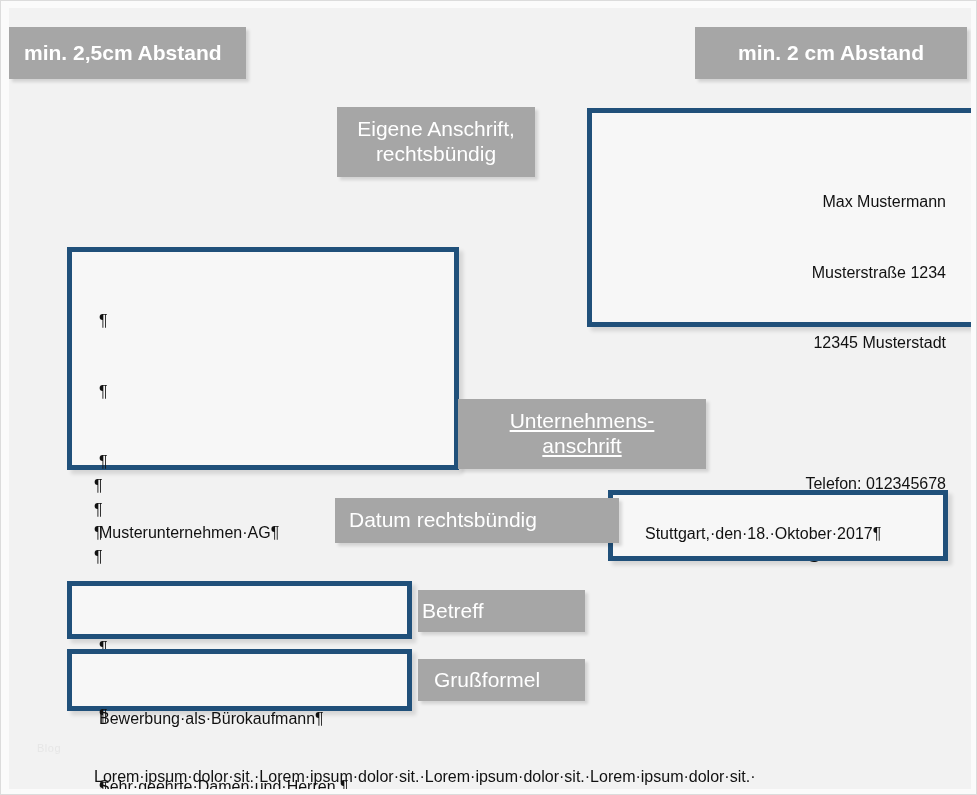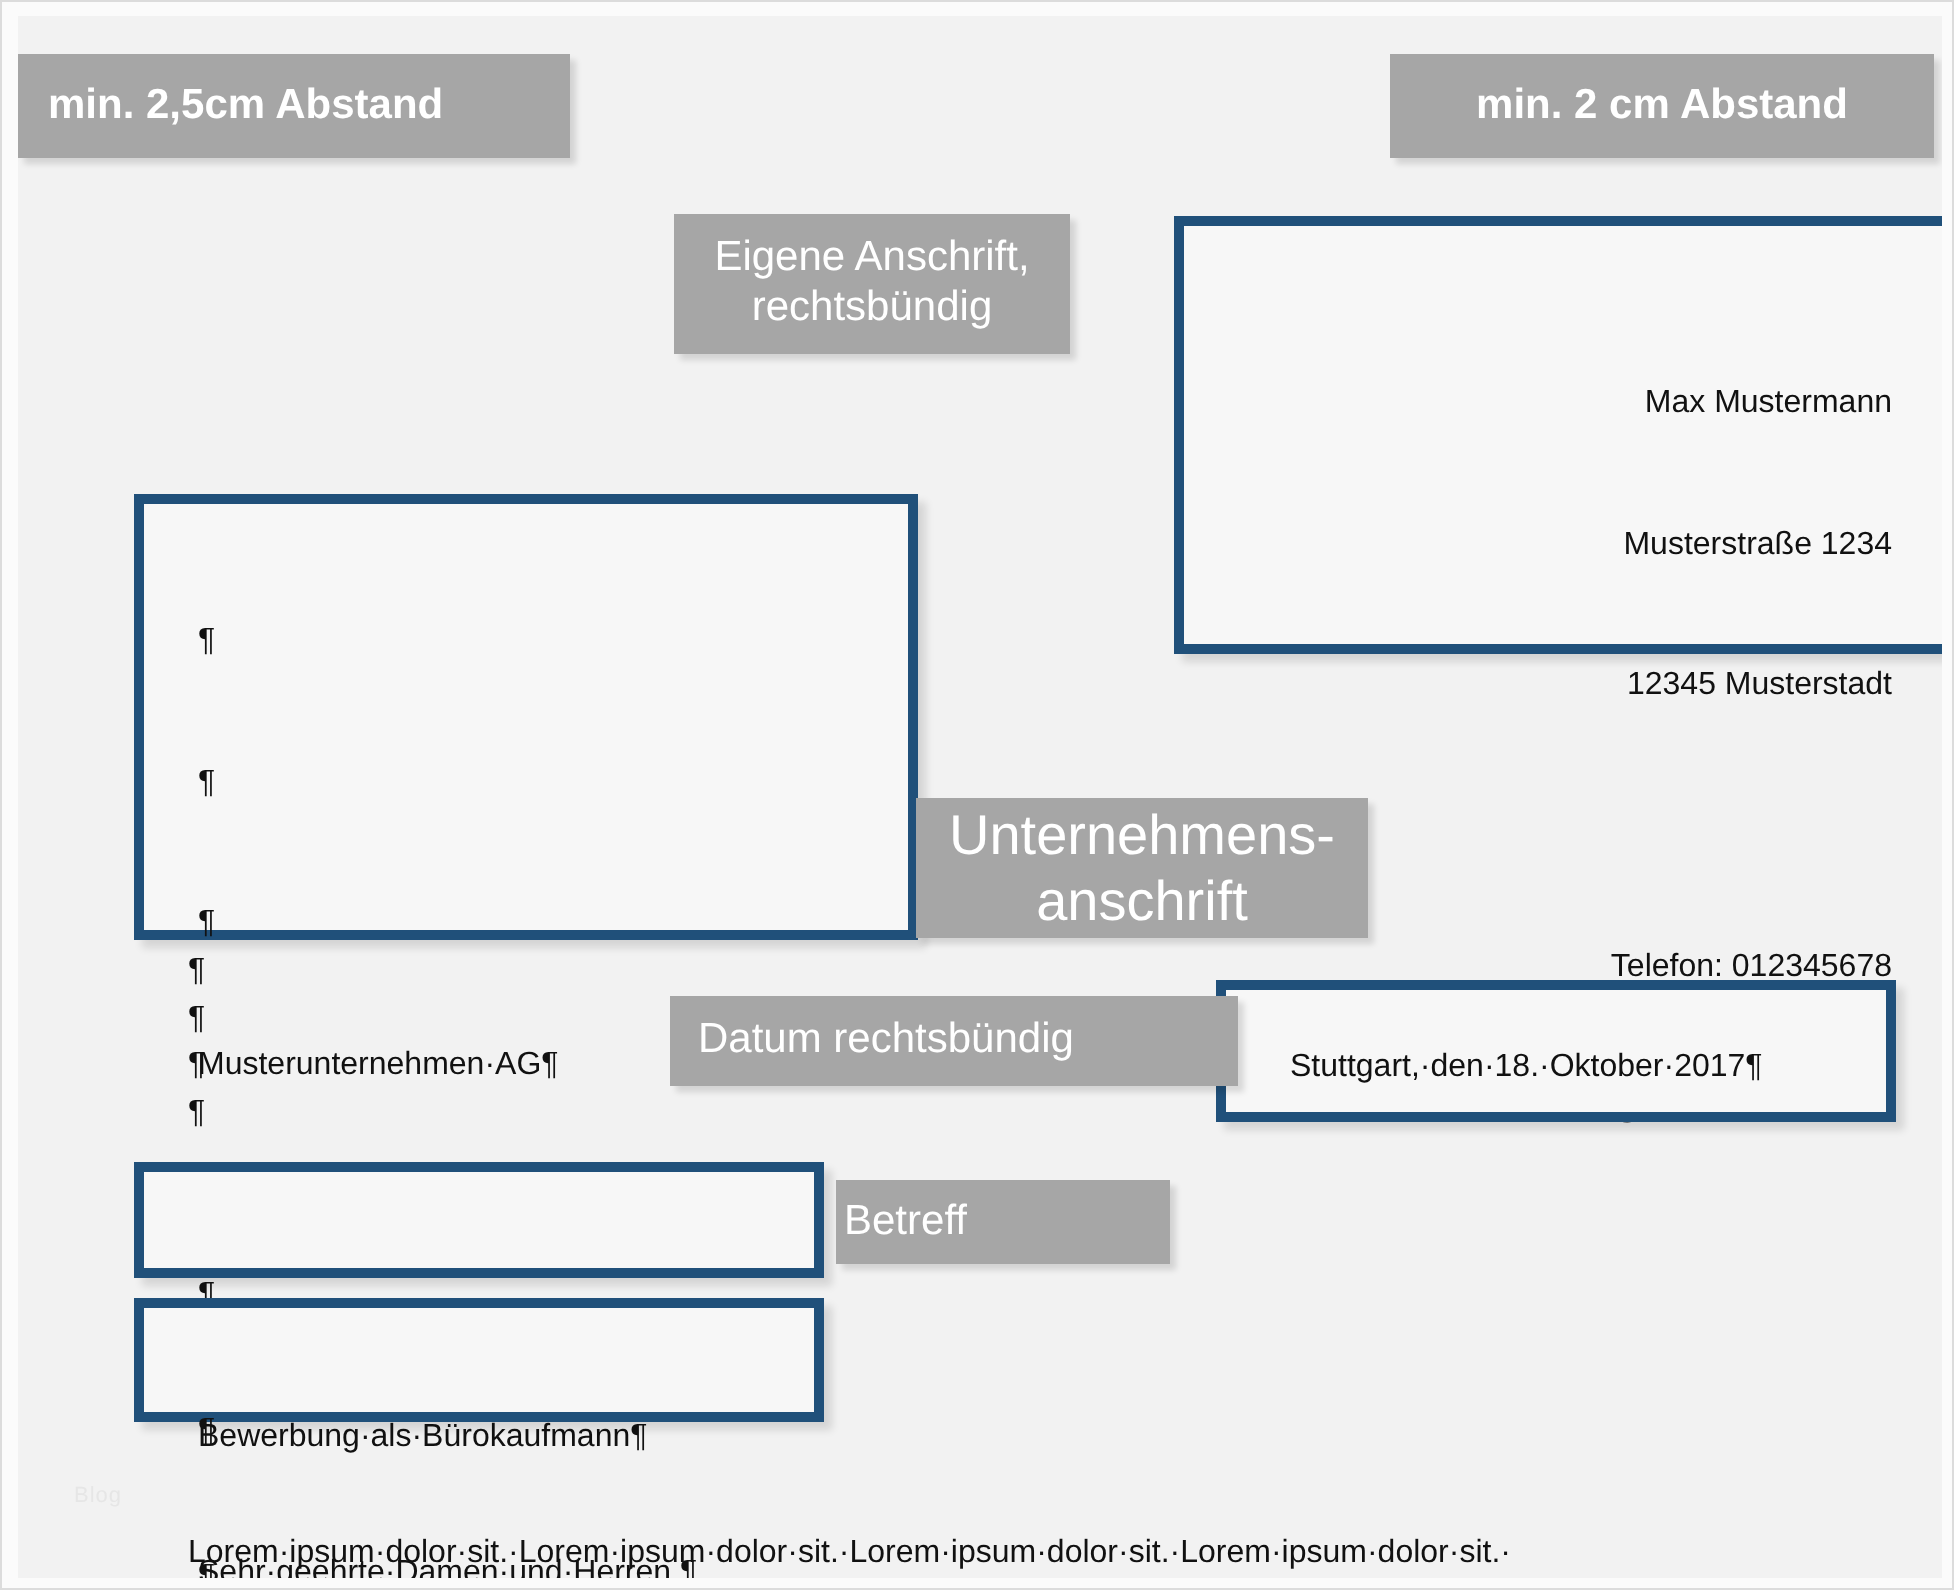--- a/index.html
+++ b/index.html
@@ -84,24 +84,24 @@
   .watermark {
     position: absolute;
     color: #e6e6e6;
     font-size: 11px;
     letter-spacing: 0.5px;
     z-index: 5;
     user-select: none;
   }
 
   
-  #label-left-margin   { left: 8px;   top: 26px;  width: 276px; height: 52px;  padding-left: 15px; font-size: 21px; }
+  #label-left-margin   { left: 8px;   top: 26px;  width: 237px; height: 52px;  padding-left: 15px; font-size: 21px; }
   #label-right-margin  { left: 694px; top: 26px;  width: 272px; height: 52px;  font-size: 21px; }
   #label-own-address   { left: 336px; top: 106px; width: 198px; height: 70px;  font-size: 21px; flex-direction: column; }
-  #label-company-addr  { left: 457px; top: 398px; width: 226px; height: 70px;  font-size: 28px; flex-direction: column; }
+  #label-company-addr  { left: 457px; top: 398px; width: 248px; height: 70px;  font-size: 21px; flex-direction: column; text-decoration: underline; }
   #label-date          { left: 334px; top: 497px; width: 284px; height: 45px;  padding-left: 14px; font-size: 21px; }
   #label-subject       { left: 417px; top: 589px; width: 167px; height: 42px;  padding-left: 4px; font-size: 21px; }
   #label-salutation    { left: 417px; top: 658px; width: 167px; height: 42px;  padding-left: 16px; font-size: 21px; }
 
   #box-own-address   { left: 562px; top: 107px; width: 392px; height: 219px; margin-left: 24px; }
   #box-company-addr  { left: 66px;  top: 246px; width: 392px; height: 223px; }
   #box-date          { left: 607px; top: 489px; width: 340px; height: 71px;  }
   #box-subject       { left: 66px;  top: 580px; width: 345px; height: 58px;  }
   #box-salutation    { left: 66px;  top: 648px; width: 345px; height: 62px;  }
 
@@ -142,20 +142,23 @@
   </div>
 
   <div class="callout left callout-light" id="label-date">
     <span>Datum rechtsbündig</span>
   </div>
 
   <div class="callout left callout-light" id="label-subject">
     <span>Betreff</span>
   </div>
 
+  <div class="callout left callout-light" id="label-salutation">
+    <span>Grußformel</span>
+  </div>
 
   <div class="wbox" id="box-own-address">
     <div class="doc-text doc-right" id="own-address-text">
       <div>Max Mustermann</div>
       <div>Musterstraße 1234</div>
       <div>12345 Musterstadt</div>
       <div>&nbsp;</div>
       <div>Telefon: 012345678</div>
       <div>Mail: Max@Mustermann.com</div>
     </div>

